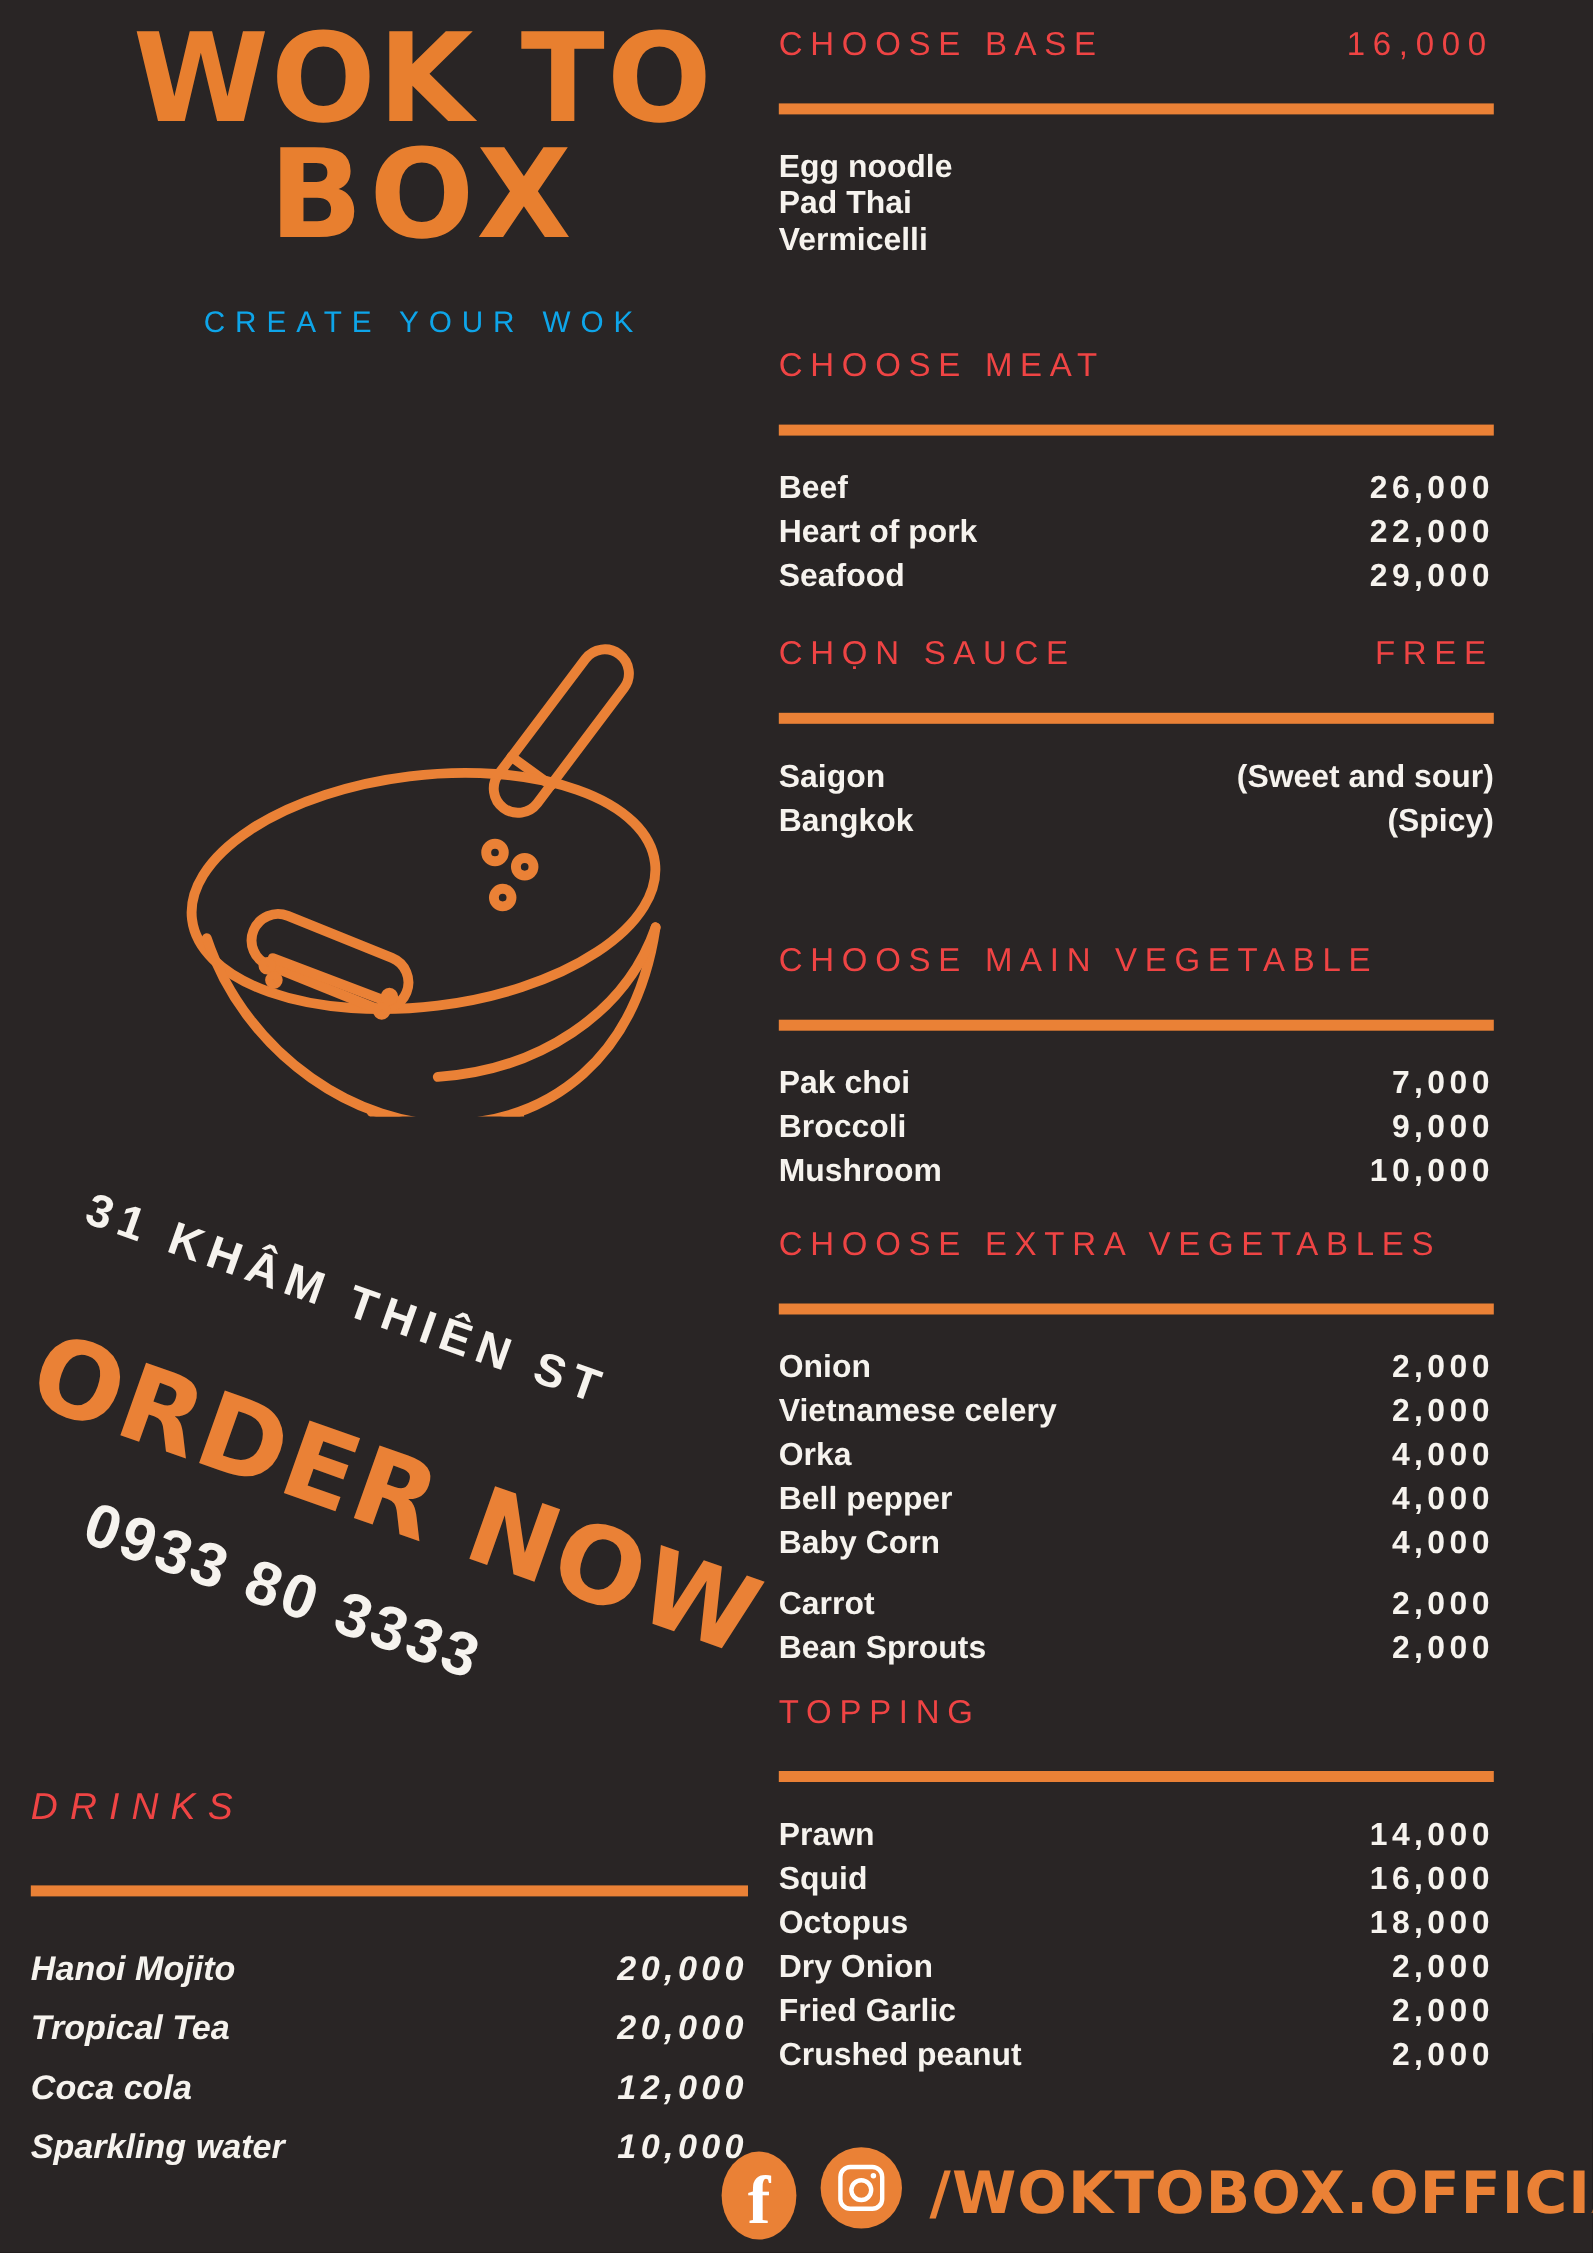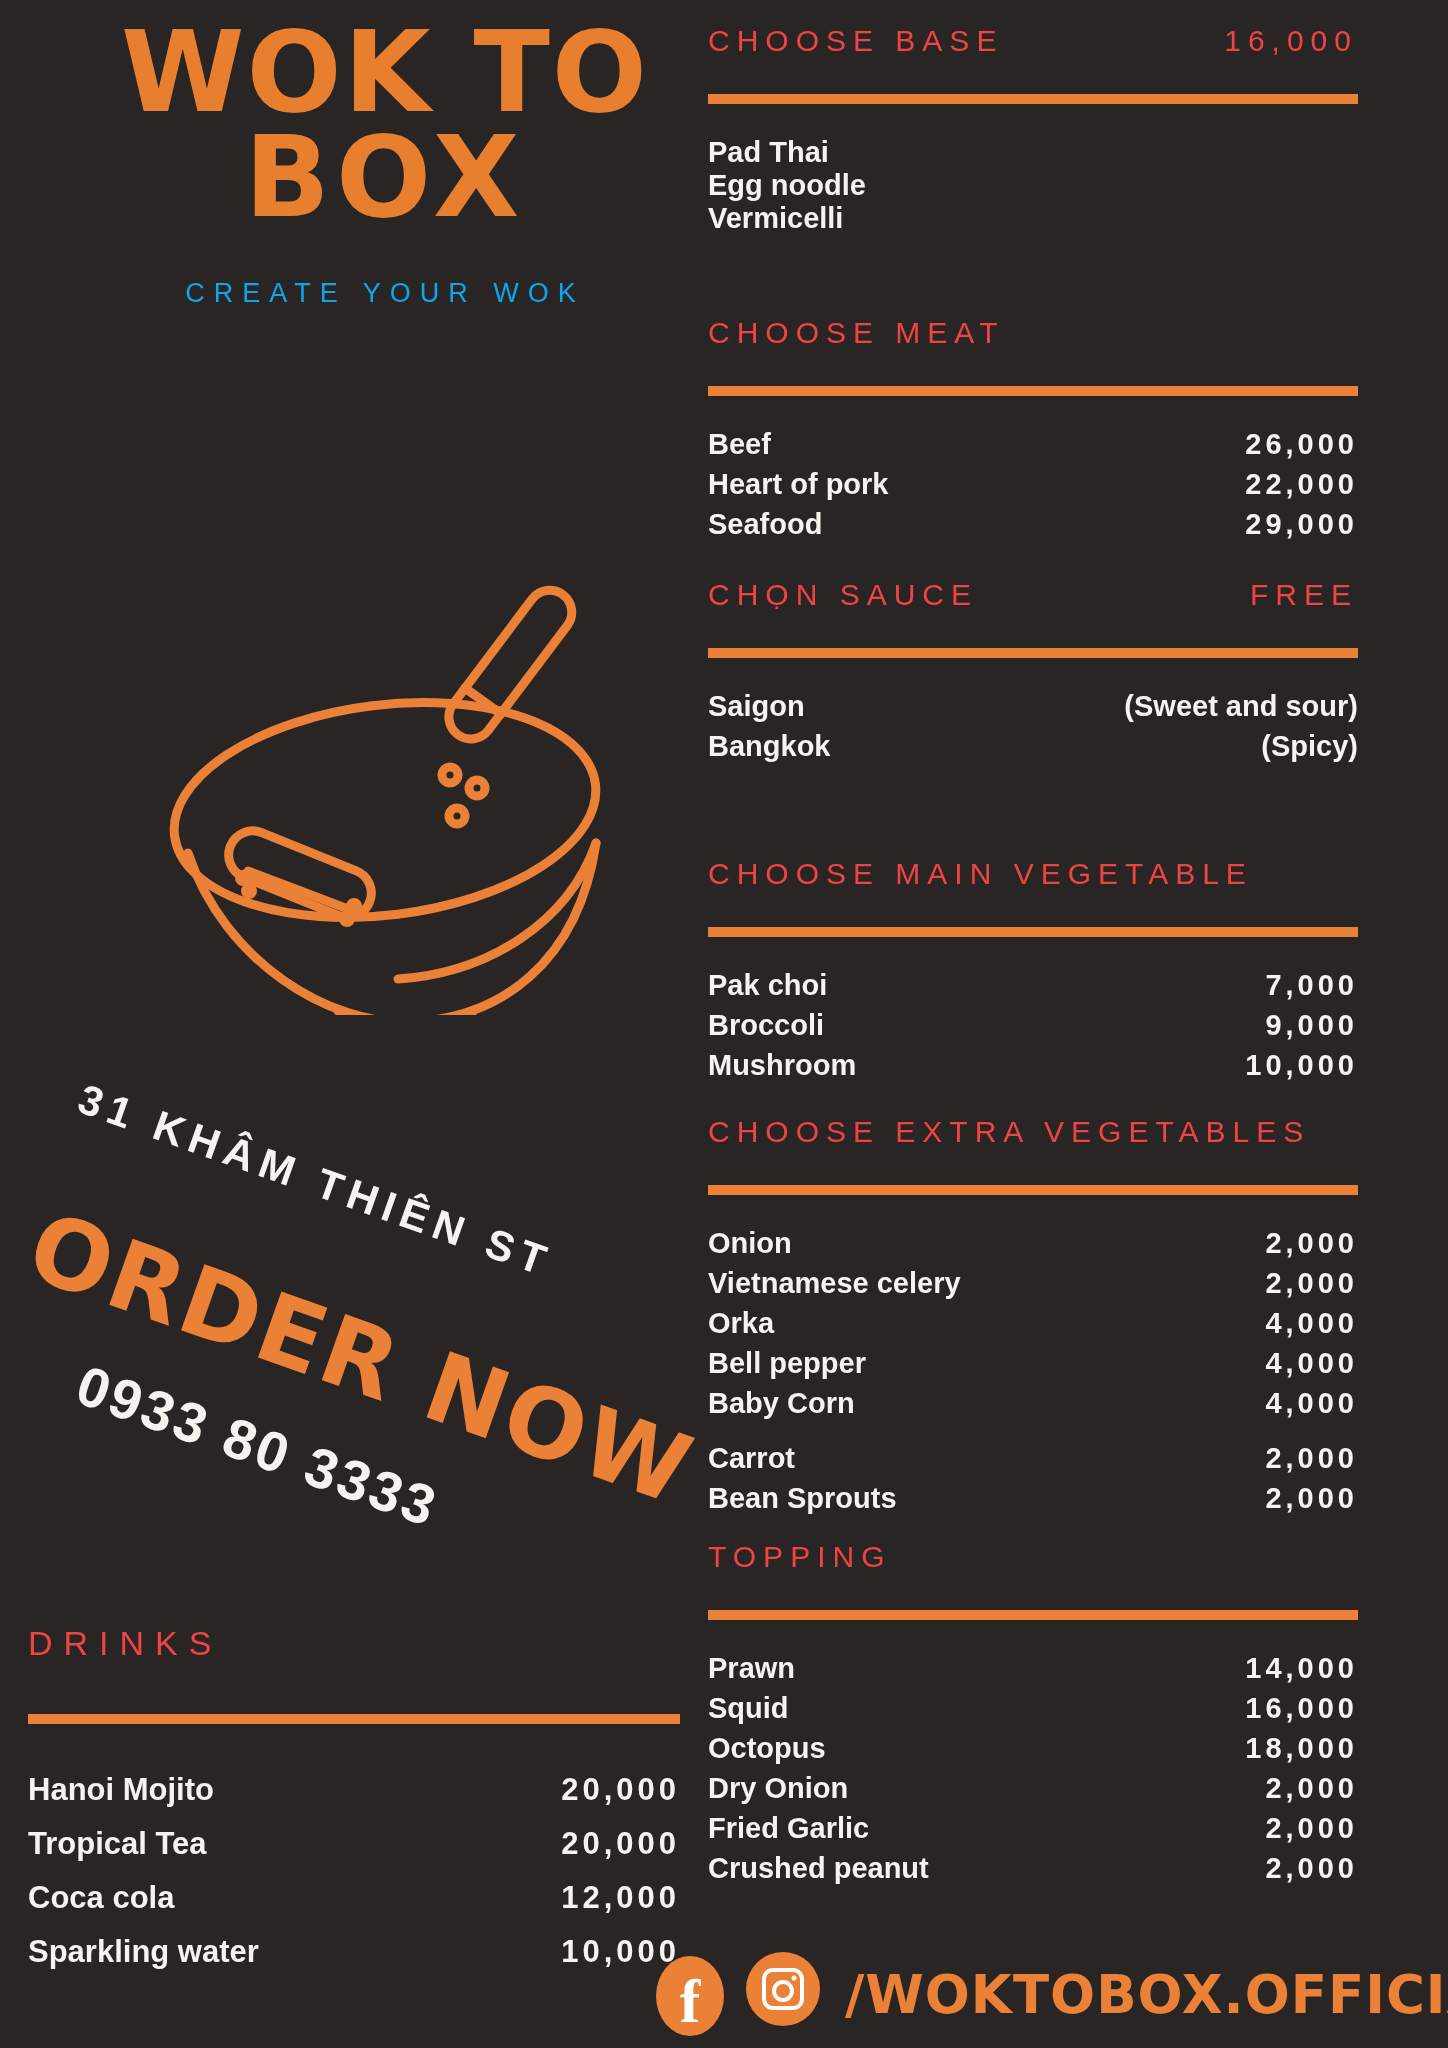--- a/index.html
+++ b/index.html
@@ -31,21 +31,21 @@
   .divider{height:10px;background:#ea8136;margin-top:34px;}
   .rows{margin-top:32px;}
   .row{display:flex;justify-content:space-between;align-items:flex-start;height:40px;
     font-size:29px;font-weight:bold;color:#f6f3ee;}
   .row .p{letter-spacing:4px;}
   .sec-base .row{height:33px;}
   .row.gap-top{margin-top:15px;}
   .row .n.w{width:197px;flex:none;}
   .row .d{flex:1;text-align:right;}
   
-  .drinks{left:28px;width:652px;}
+  .drinks{left:28px;width:652px;font-style:italic;}
   .drinks .sec-head{font-size:34px;letter-spacing:11px;height:38px;}
   .drinks .divider{margin-top:52px;}
   .drinks .rows{margin-top:48px;}
   .drinks .row{height:54px;font-size:31px;}
   
   .fb{position:absolute;left:656px;top:1956px;width:68px;height:80px;border-radius:50%;
     background:#ea8136;overflow:hidden;text-align:center;}
   .fb .f{display:inline-block;margin-top:14px;font-family:"Liberation Serif", serif;
     font-weight:bold;font-size:62px;color:#fff;line-height:1;}
   .ig{position:absolute;left:746px;top:1952px;width:74px;height:74px;border-radius:50%;
@@ -114,25 +114,25 @@
   <div class="right">
 
     <div class="section sec-base" style="top:24px">
       <div class="sec-head">
         <span>CHOOSE BASE</span>
         <span>16,000</span>
       </div>
       <div class="divider"></div>
       <div class="rows">
         <div class="row">
+          <span class="n">Egg noodle</span>
+          <span class="p"></span>
+        </div>
+        <div class="row">
           <span class="n">Pad Thai</span>
-          <span class="p"></span>
-        </div>
-        <div class="row">
-          <span class="n">Egg noodle</span>
           <span class="p"></span>
         </div>
         <div class="row">
           <span class="n">Vermicelli</span>
           <span class="p"></span>
         </div>
       </div>
     </div>
 
     <div class="section" style="top:316px">

